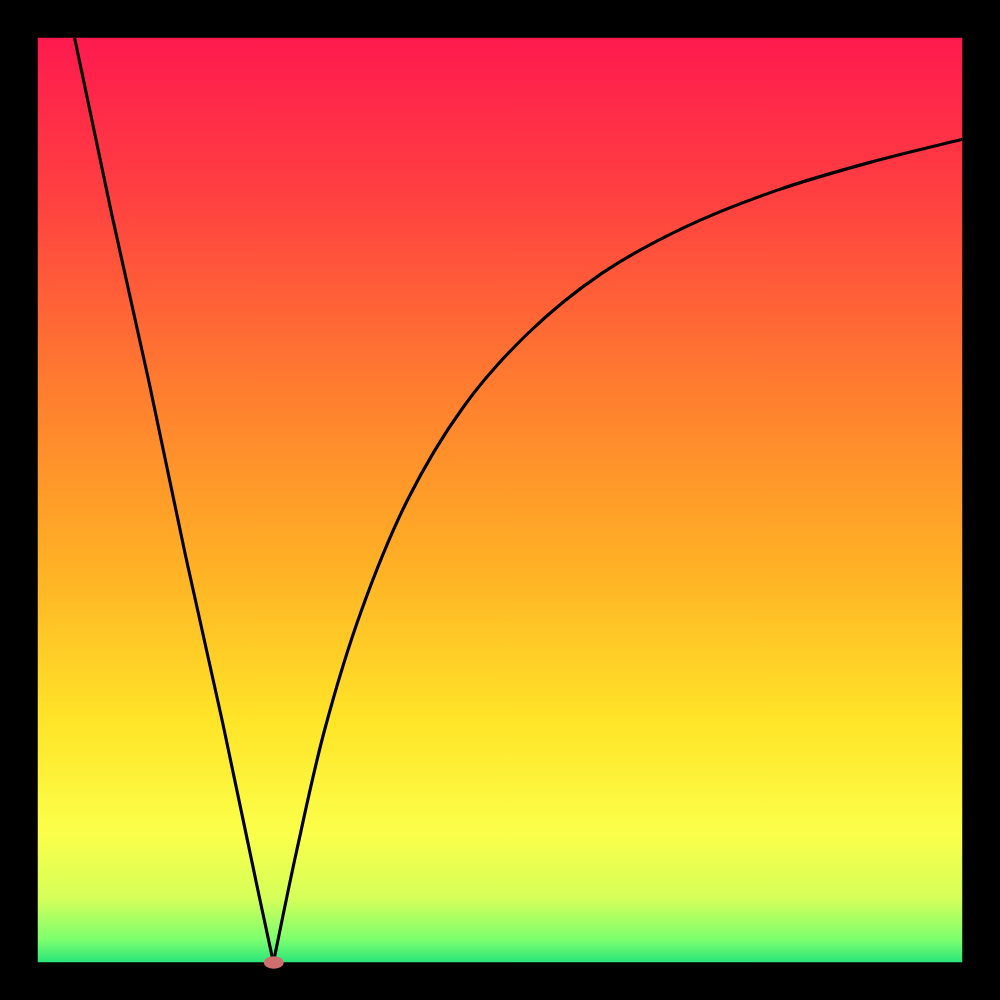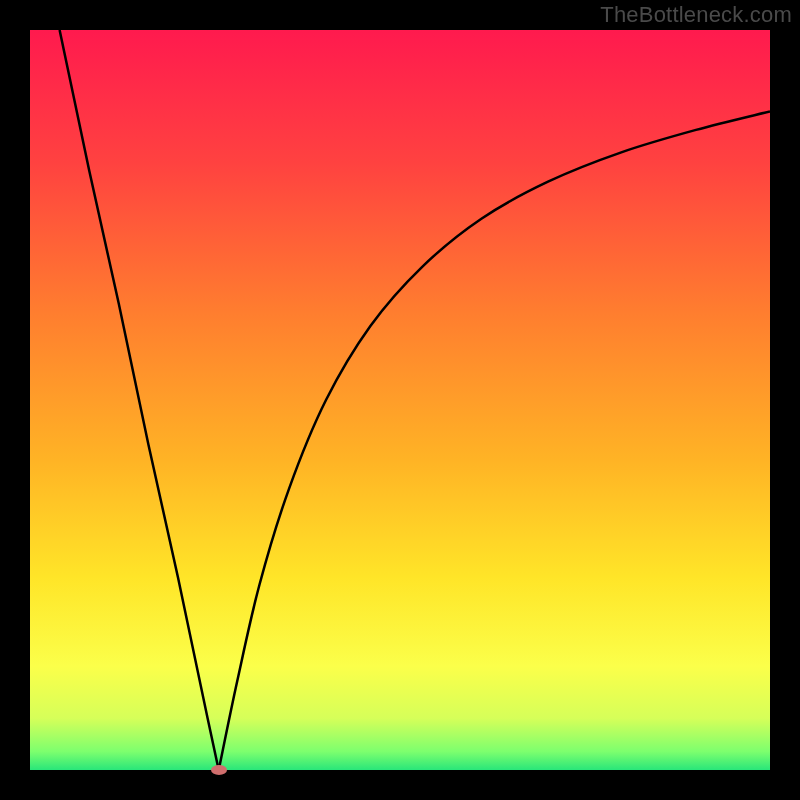--- a/index.html
+++ b/index.html
@@ -57,21 +57,20 @@
     border-radius: 50%;
     transform: translate(-50%, -50%);
     z-index: 4;
   }
 </style>
 </head>
 <body>
 
 <div class="frame">
 
-  <div class="watermark">TheBottleneck.com</div>
 
   <div class="plot">
 
     <svg class="gradient" viewBox="0 0 740 740" preserveAspectRatio="none">
       <defs>
         <linearGradient id="bg-grad" x1="0" y1="0" x2="0" y2="1">
             <stop offset="0%" stop-color="#ff1a4e"></stop>
             <stop offset="18%" stop-color="#ff4240"></stop>
             <stop offset="38%" stop-color="#ff7d2f"></stop>
             <stop offset="57.99999999999999%" stop-color="#ffb325"></stop>

